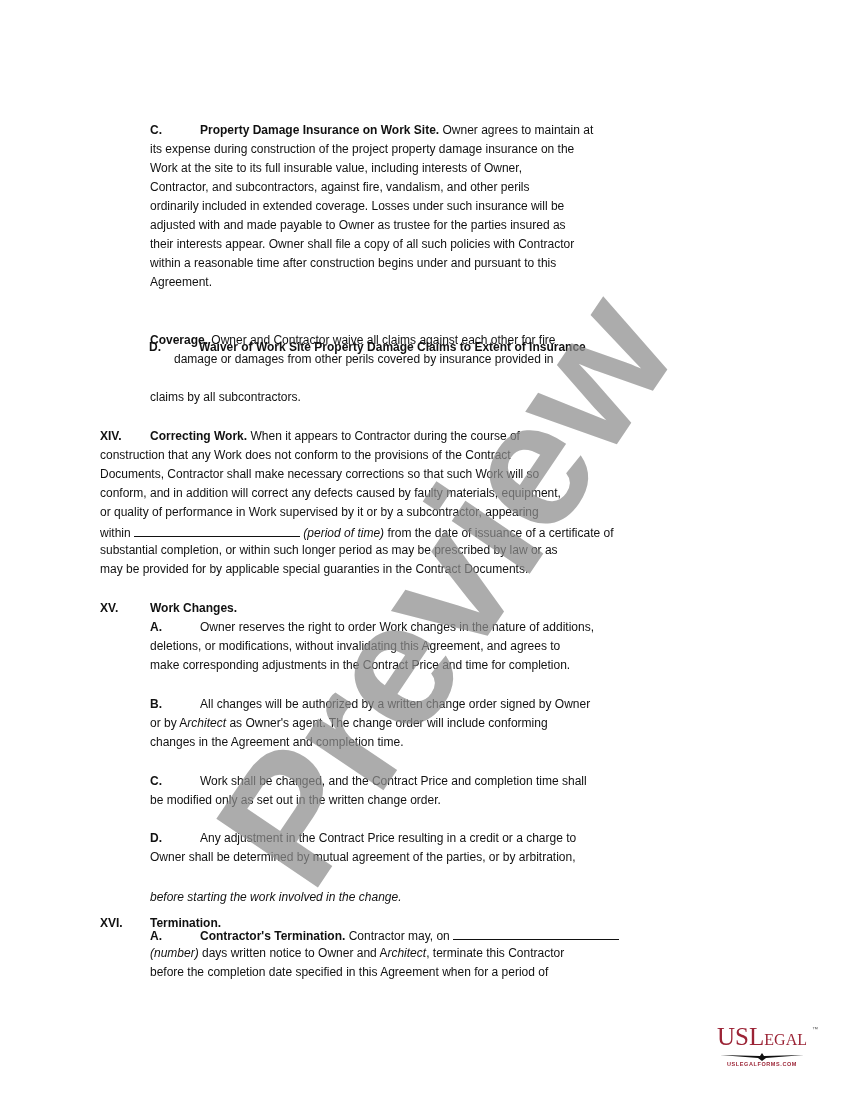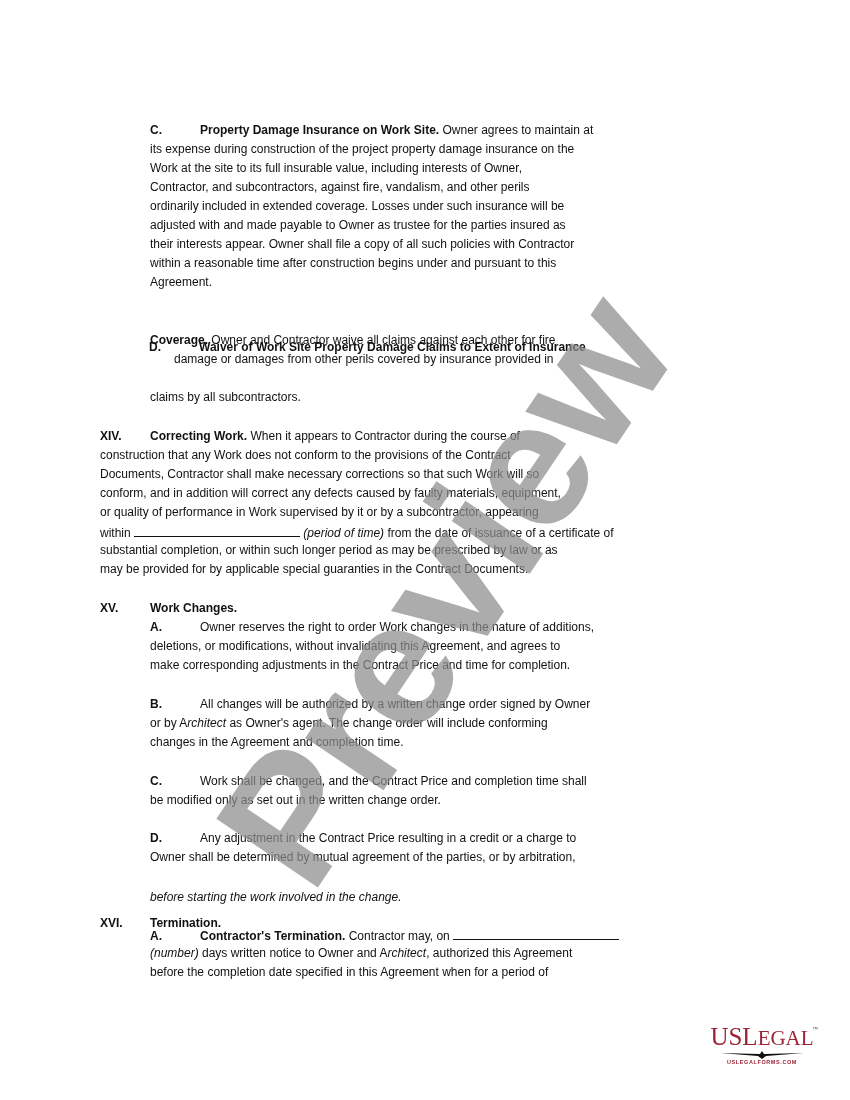--- a/index.html
+++ b/index.html
@@ -12,21 +12,21 @@
     .lbl { display: inline-block; width: 50px; font-weight: bold; }
     .sec { display: inline-block; width: 50px; font-weight: bold; }
     .blank { display: inline-block; border-bottom: 1.6px solid #111; height: 14px; vertical-align: baseline; }
     .watermark { position: absolute; left: 95px; top: 490px; width: 700px; height: 200px;
       transform: rotate(-56deg); transform-origin: center center;
       font-family: "Liberation Sans", sans-serif; font-weight: bold; font-size: 178px;
       letter-spacing: -2px; color: rgba(140,140,140,0.72); text-align: center; line-height: 200px;
       pointer-events: none; white-space: nowrap; }
     .logo { position: absolute; left: 706px; top: 1024px; width: 112px; height: 44px; text-align: center; }
     .logo-text { font-family: "Liberation Serif", serif; font-size: 25px; color: #9b2335; letter-spacing: 0px; line-height: 26px; }
-    .logo-text .small { font-size: 21px; }
+    .logo-text .small { font-size: 16px; }
     .logo-tm { position: absolute; right: 0px; top: 2px; font-size: 6px; color: #555; }
     .logo-wings { display: block; margin: 0 auto; }
     .logo-url { font-size: 5.5px; color: #9b2335; letter-spacing: 0.6px; font-weight: bold; line-height: 7px; }
   </style>
 </head>
 <body>
 
 <div class="page">
 
   <div class="txt" style="left:150px; top:121px;"><span class="lbl">C.</span><span class="b">Property Damage Insurance on Work Site.</span><span> Owner agrees to maintain at</span></div>
@@ -64,21 +64,21 @@
 
   <div class="txt" style="left:150px; top:772px;"><span class="lbl">C.</span><span>Work shall be changed, and the Contract Price and completion time shall</span></div>
   <div class="txt" style="left:150px; top:791px;">be modified only as set out in the written change order.</div>
 
   <div class="txt" style="left:150px; top:829px;"><span class="lbl">D.</span><span>Any adjustment in the Contract Price resulting in a credit or a charge to</span></div>
   <div class="txt" style="left:150px; top:848px;">Owner shall be determined by mutual agreement of the parties, or by arbitration,</div>
   <div class="txt" style="left:150px; top:888px;font-style:italic;">before starting the work involved in the change.</div>
 
   <div class="txt" style="left:100px; top:906px;margin-top:8px;"><span class="sec">XVI.</span><span class="b">Termination.</span></div>
   <div class="txt" style="left:150px; top:925px;"><span class="lbl">A.</span><span class="b">Contractor's Termination.</span><span> Contractor may, on </span><span class="blank" style="width:166px;"></span></div>
-  <div class="txt" style="left:150px; top:944px;"><span class="i">(number)</span><span> days written notice to Owner and A</span><span class="i">rchitect</span><span>, authorized this Agreement</span></div>
+  <div class="txt" style="left:150px; top:944px;"><span class="i">(number)</span><span> days written notice to Owner and A</span><span class="i">rchitect</span><span>, terminate this Contractor</span></div>
   <div class="txt" style="left:150px; top:963px;">before the completion date specified in this Agreement when for a period of</div>
 
   <div class="watermark">Preview</div>
 
   <div class="logo">
     <div class="logo-text"><span>US</span><span>L</span><span class="small">EGAL</span></div>
     <span class="logo-tm">™</span>
     <svg class="logo-wings" width="84" height="8" viewBox="0 0 84 8">
       <path d="M0 2 L40 3 L42 0 L44 3 L84 2 L46 5 L42 8 L38 5 Z" fill="#111111"></path>
     </svg>

